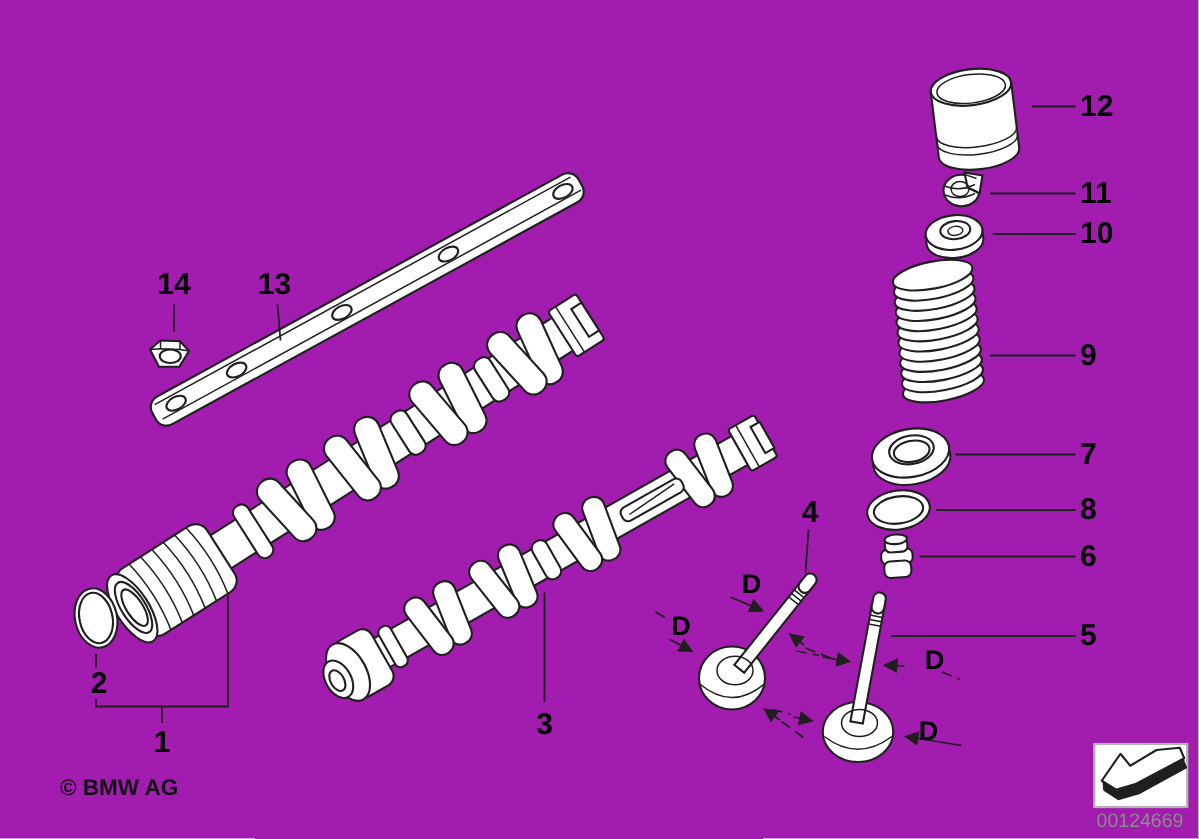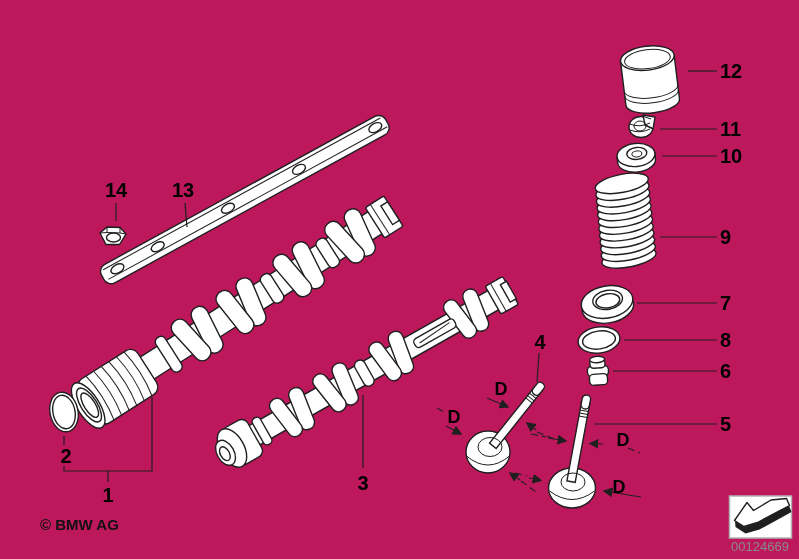--- a/index.html
+++ b/index.html
@@ -1,16 +1,16 @@
 <!DOCTYPE html>
 <html><head>
 <meta charset="utf-8">
 <style>
   html,body{margin:0;padding:0;background:#fff;}
-  .stage{position:relative;width:799px;height:559px;background:#be185d;overflow:hidden;
+  .stage{position:relative;width:799px;height:559px;background:#a21caf;overflow:hidden;
          font-family:"Liberation Sans",sans-serif;}
   svg{display:block;}
   .part{fill:#ffffff;stroke:#1f1f1f;stroke-width:1.4;}
   .thin{fill:none;stroke:#1f1f1f;stroke-width:1;}
   .leader{fill:none;stroke:#1f1f1f;stroke-width:1.2;}
   .dimline{fill:none;stroke:#1f1f1f;stroke-width:1.1;}
   .dashline{fill:none;stroke:#1f1f1f;stroke-width:1.1;stroke-dasharray:7 4;}
   .callout{font:bold 20px "Liberation Sans",sans-serif;fill:#000;}
   .dimlabel{font:bold 18px "Liberation Sans",sans-serif;fill:#000;}
   .copyright{font:600 15px "Liberation Sans",sans-serif;fill:#111;}

